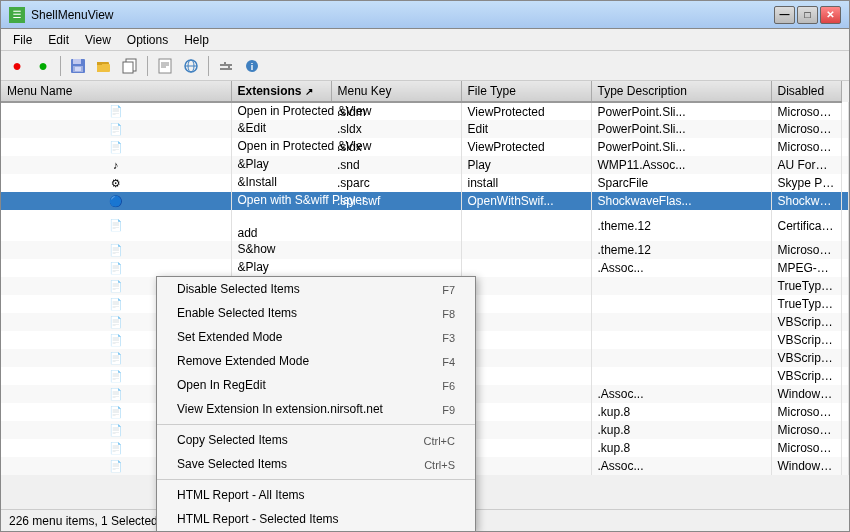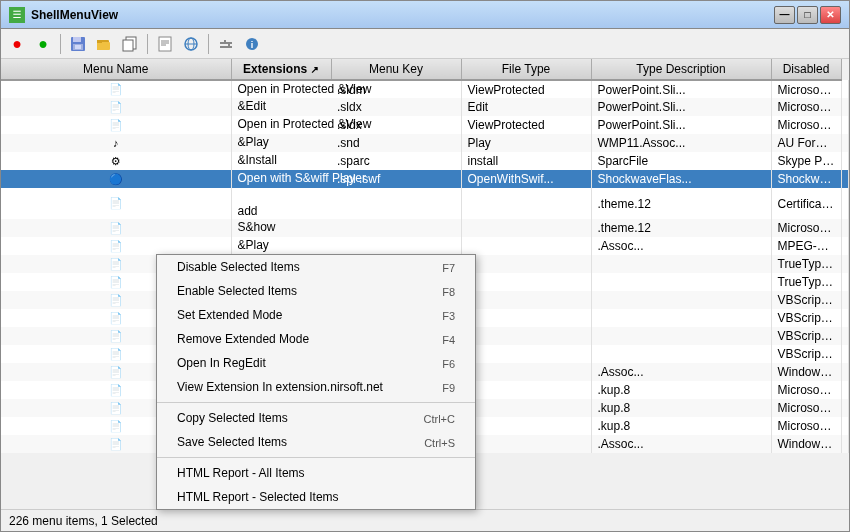--- a/index.html
+++ b/index.html
@@ -33,21 +33,21 @@
       width: 16px; height: 16px;
       background: #4a4;
       margin-right: 6px;
       font-size: 10px;
       display: flex; align-items: center; justify-content: center;
       color: white;
     }
     .title-bar-text {
       flex: 1;
       font-size: 12px;
-      font-weight: bold;
+      font-weight: normal;
       color: #000;
     }
     .title-bar-controls {
       display: flex;
       gap: 2px;
     }
     .tb-btn {
       width: 21px; height: 18px;
       border: 1px solid #666;
       cursor: pointer;
@@ -120,21 +120,21 @@
     table {
       width: 100%;
       border-collapse: collapse;
       table-layout: fixed;
     }
     thead th {
       background: linear-gradient(to bottom, #e8e8e8, #d0d0d0);
       border-right: 1px solid #aaa;
       border-bottom: 2px solid #999;
       padding: 3px 6px;
-      text-align: center;
+      text-align: left;
       font-weight: normal;
       font-size: 12px;
       position: sticky;
       top: 0;
       z-index: 1;
       white-space: nowrap;
       overflow: hidden;
     }
     thead th.sorted { color: #000; font-weight: bold; }
     tbody tr {
@@ -223,20 +223,27 @@
   <div class="title-bar">
     <div class="title-bar-icon">☰</div>
     <span class="title-bar-text">ShellMenuView</span>
     <div class="title-bar-controls">
       <div class="tb-btn min">—</div>
       <div class="tb-btn max">□</div>
       <div class="tb-btn close">✕</div>
     </div>
   </div>
 
+  <div class="menu-bar">
+    <div class="menu-item">File</div>
+    <div class="menu-item">Edit</div>
+    <div class="menu-item">View</div>
+    <div class="menu-item">Options</div>
+    <div class="menu-item">Help</div>
+  </div>
 
   <div class="toolbar">
     <div class="tool-btn" style="color:#e00; font-size:16px;">●</div>
     <div class="tool-btn" style="color:#0a0; font-size:16px;">●</div>
     <div class="tool-sep"></div>
     <div class="tool-btn">
       <svg width="16" height="16" viewBox="0 0 16 16">
           <rect x="1" y="1" width="14" height="14" fill="#6080d0" rx="1"></rect>
           <rect x="3" y="1" width="8" height="5" fill="#c0c8f0"></rect>
           <rect x="3" y="8" width="10" height="6" fill="#a0b0e0"></rect>

